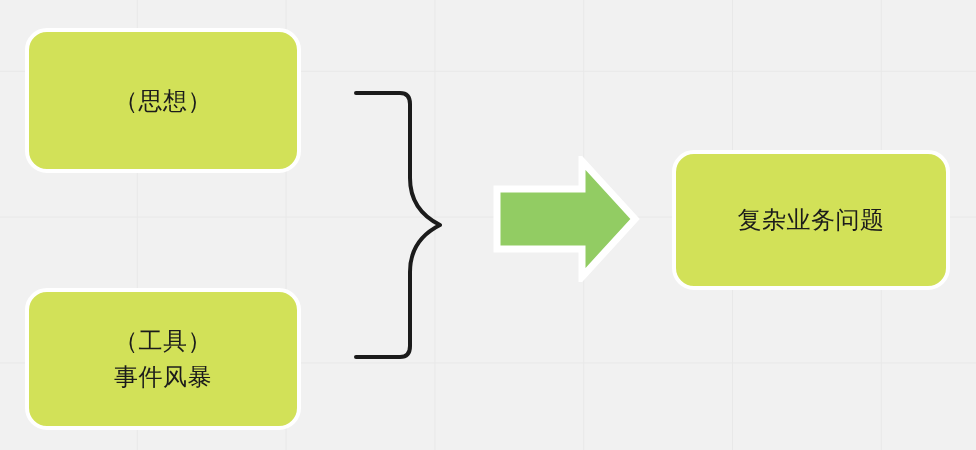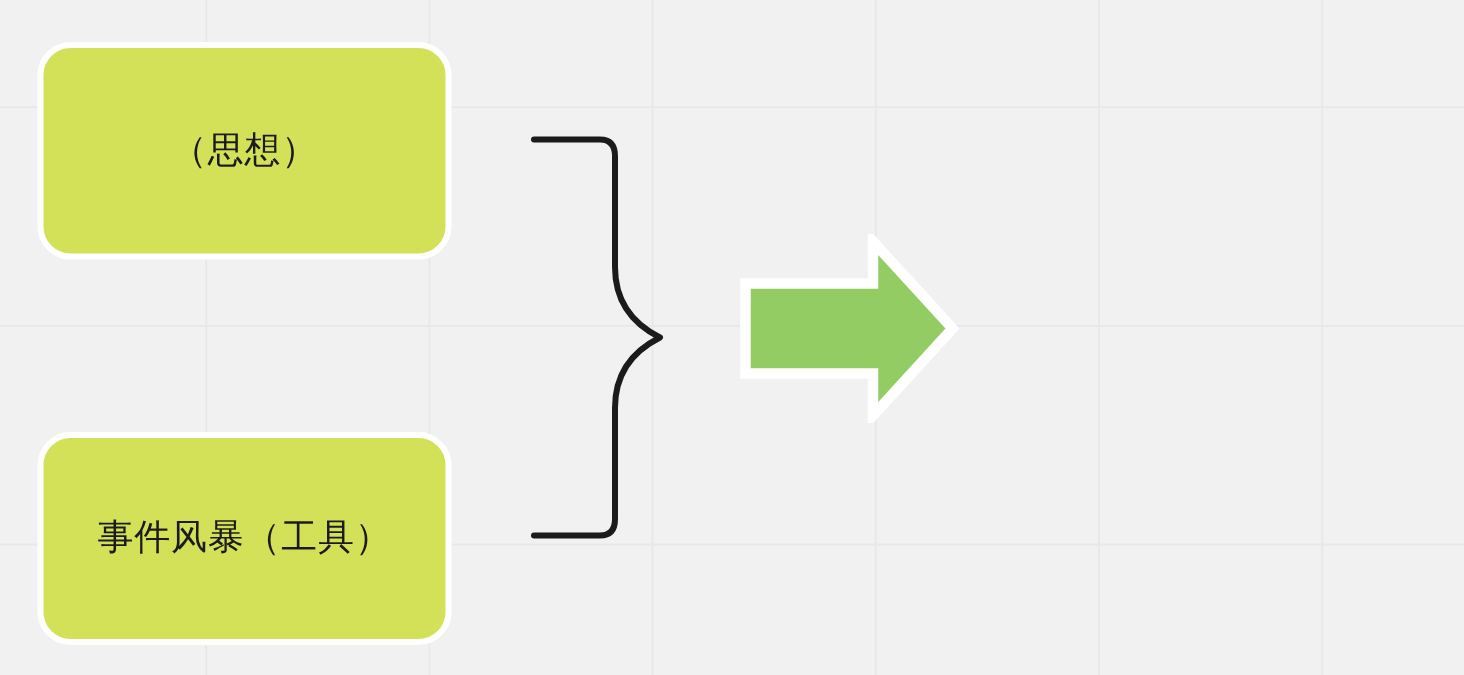--- a/index.html
+++ b/index.html
@@ -30,21 +30,21 @@
     pointer-events: none;
   }
 
   
   .node-box {
     position: absolute;
     box-sizing: border-box;
     border-radius: 22px;
     border: 4px solid #ffffff;
     display: flex;
-    flex-direction: row;
+    flex-direction: column;
     align-items: center;
     justify-content: center;
     text-align: center;
     color: #1b1b1b;
     font-size: 24px;
     line-height: 1.5;
     letter-spacing: 0.5px;
     white-space: pre;
   }
   #box-strategy {
@@ -92,34 +92,37 @@
 
 <div id="canvas">
 
   <div class="grid-overlay"></div>
 
   <div class="node-box" id="box-strategy" style="background:#d2e158;">
     <span class="node-line">（思想）</span>
   </div>
 
   <div class="node-box" id="box-eventstorming" style="background:#d2e158;">
+    <span class="node-line">（工具）</span>
     <span class="node-line">事件风暴</span>
-    <span class="node-line">（工具）</span>
   </div>
 
   <svg id="brace-connector" viewBox="0 0 110 290">
     <path d="M 11 13
              L 55 13
              Q 65 13 65 24
              L 65 98
              Q 65 130 95 145
              Q 65 160 65 192
              L 65 266
              Q 65 277 55 277
              L 11 277" fill="none" stroke="#1b1b1b" stroke-width="4" stroke-linecap="round" stroke-linejoin="round"></path>
   </svg>
 
   <svg id="flow-arrow" viewBox="0 0 148 126">
     <path d="M 5 33 L 90 33 L 90 5 L 143 63 L 90 121 L 90 93 L 5 93 Z" fill="#92cc63" stroke="#ffffff" stroke-width="7" stroke-linejoin="miter"></path>
   </svg>
 
+  <div class="node-box" id="box-problem" style="background:#d2e158;">
+    <span class="node-line">复杂业务问题</span>
+  </div>
 
 </div>
 
 </body></html>

